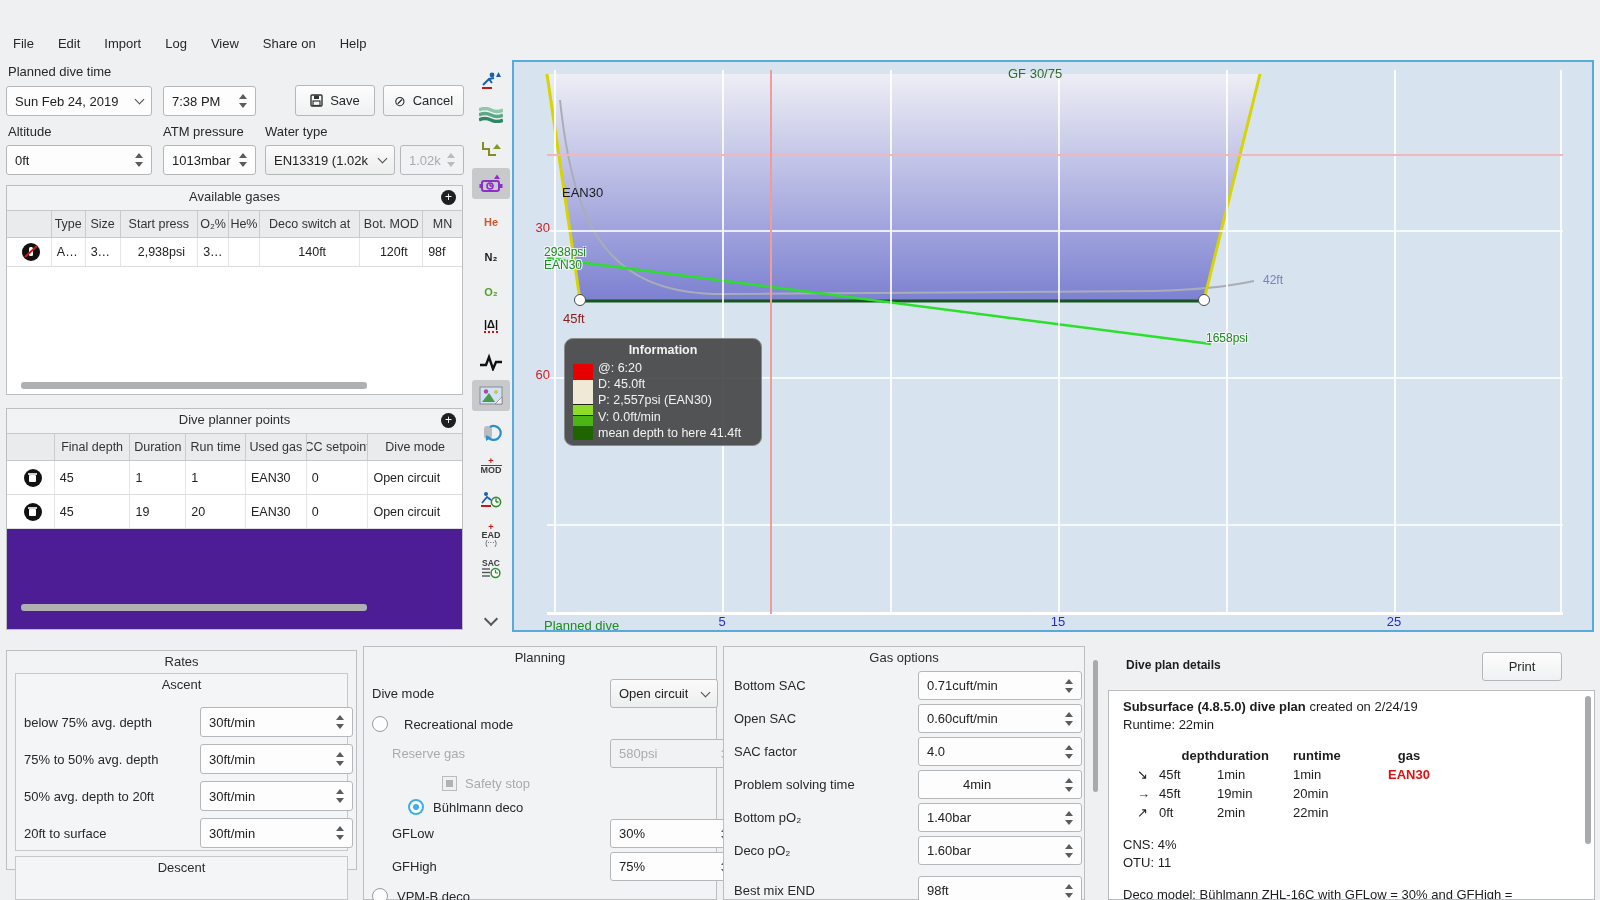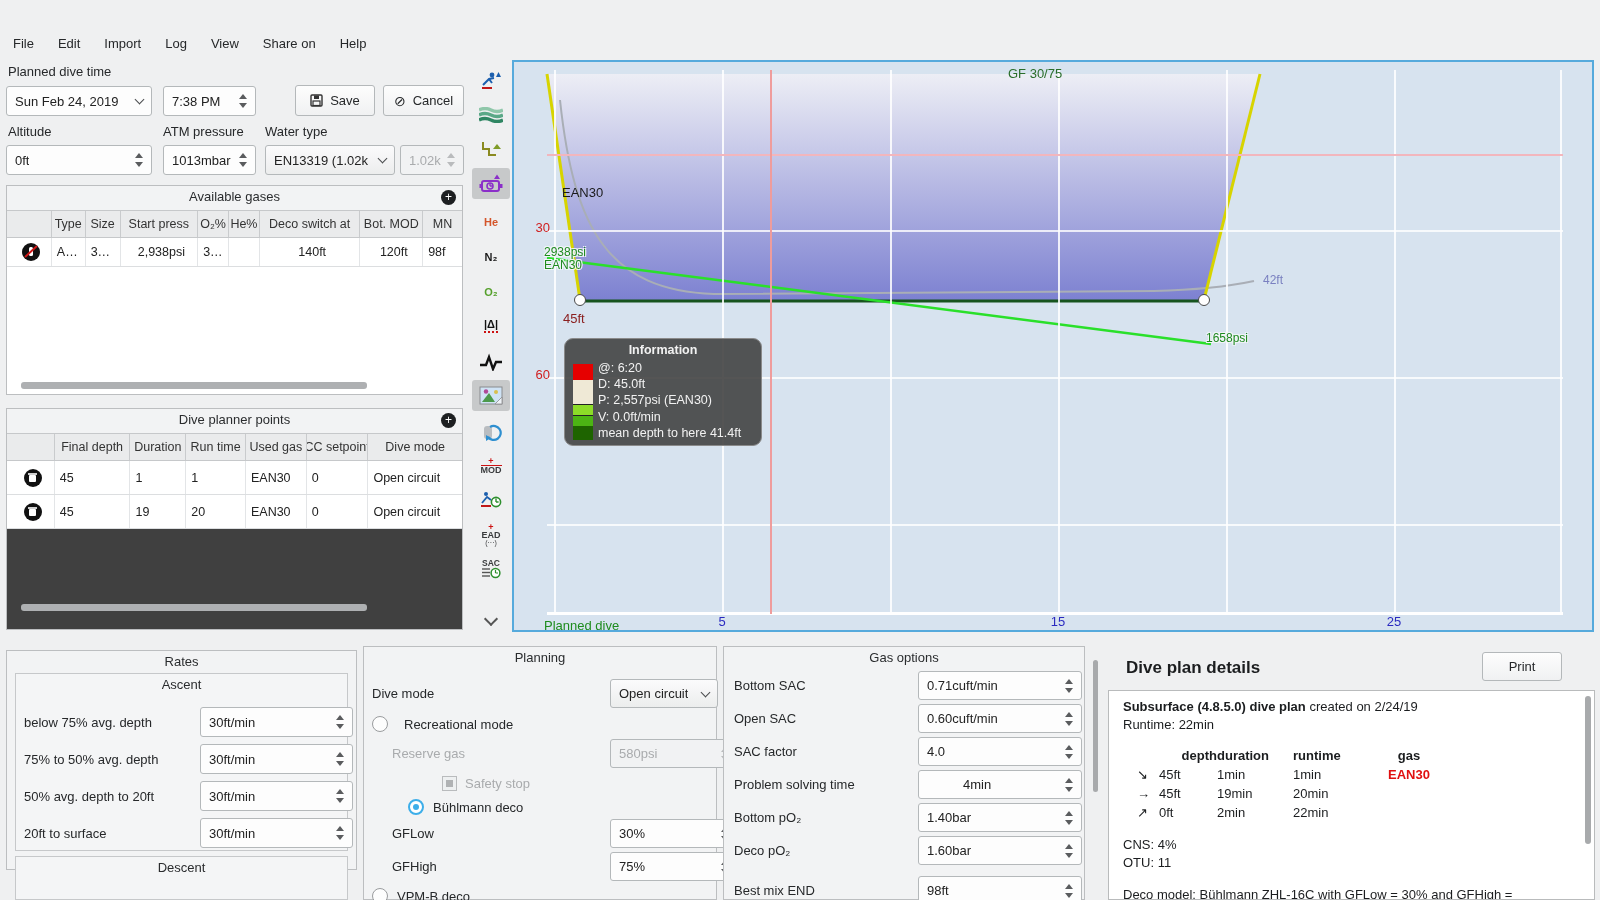--- a/index.html
+++ b/index.html
@@ -177,21 +177,21 @@
       <div class="td" style="width:78px;justify-content:center;">2,938psi</div>
       <div class="td" style="width:31px;">3…</div>
       <div class="td" style="width:31px;"></div>
       <div class="td" style="width:101px;justify-content:center;">140ft</div>
       <div class="td" style="width:63px;justify-content:center;">120ft</div>
       <div class="td" style="width:39px;border-right:none;">98f</div>
     </div>
     <div class="hscroll" style="left:14px;bottom:5px;width:346px;"></div>
   </div>
 
-  <div class="panel" style="left:6px;top:408px;width:457px;height:222px;background:#404040;">
+  <div class="panel" style="left:6px;top:408px;width:457px;height:222px;background:#4c1d95;">
     <div style="position:absolute;left:0;top:0;right:0;height:24px;background:#f2f3f4;">
       <span class="ptitle">Dive planner points</span>
       <span class="plusbtn">+</span>
     </div>
     <div class="thead" style="position:absolute;left:0;top:24px;right:0;height:28px;">
       <div class="th" style="width:48px;"></div>
       <div class="th" style="width:76px;">Final depth</div>
       <div class="th" style="width:56px;">Duration</div>
       <div class="th" style="width:60px;">Run time</div>
       <div class="th" style="width:61px;">Used gas</div>
@@ -579,21 +579,21 @@
             <i class="tri-up"></i>
             <i class="tri-dn"></i>
           </span>
       </div>
     </div>
   </div>
 
   <div class="scrollthumb" style="left:1093px;top:660px;width:5px;height:132px;"></div>
 
   <div class="panel" style="left:1100px;top:646px;width:494px;height:254px;background:#eff0f1;border:none;">
-    <span style="position:absolute;left:26px;top:12px;font-size:17px;font-weight:bold;color:#1b1d1f;">Dive plan details</span>
+    <span style="position:absolute;left:26px;top:12px;font-size:12px;font-weight:bold;color:#1b1d1f;">Dive plan details</span>
     <div class="btn" style="position:absolute;left:382px;top:6px;width:80px;height:29px;">
       <span>Print</span>
     </div>
     <div style="position:absolute;left:8px;top:44px;width:487px;height:210px;background:#fff;border:1px solid #b9bbbc;overflow:hidden;padding:7px 14px;">
       <div class="detailtext">
         <span style="font-weight:bold;">Subsurface (4.8.5.0) dive plan</span><span> created on 2/24/19</span>
       </div>
       <div class="detailtext">Runtime: 22min</div>
       <div style="margin:13px 0 0 14px;display:grid;grid-template-columns:22px 58px 76px 84px 64px;row-gap:1px;">
         <span class="detailtext"></span>

